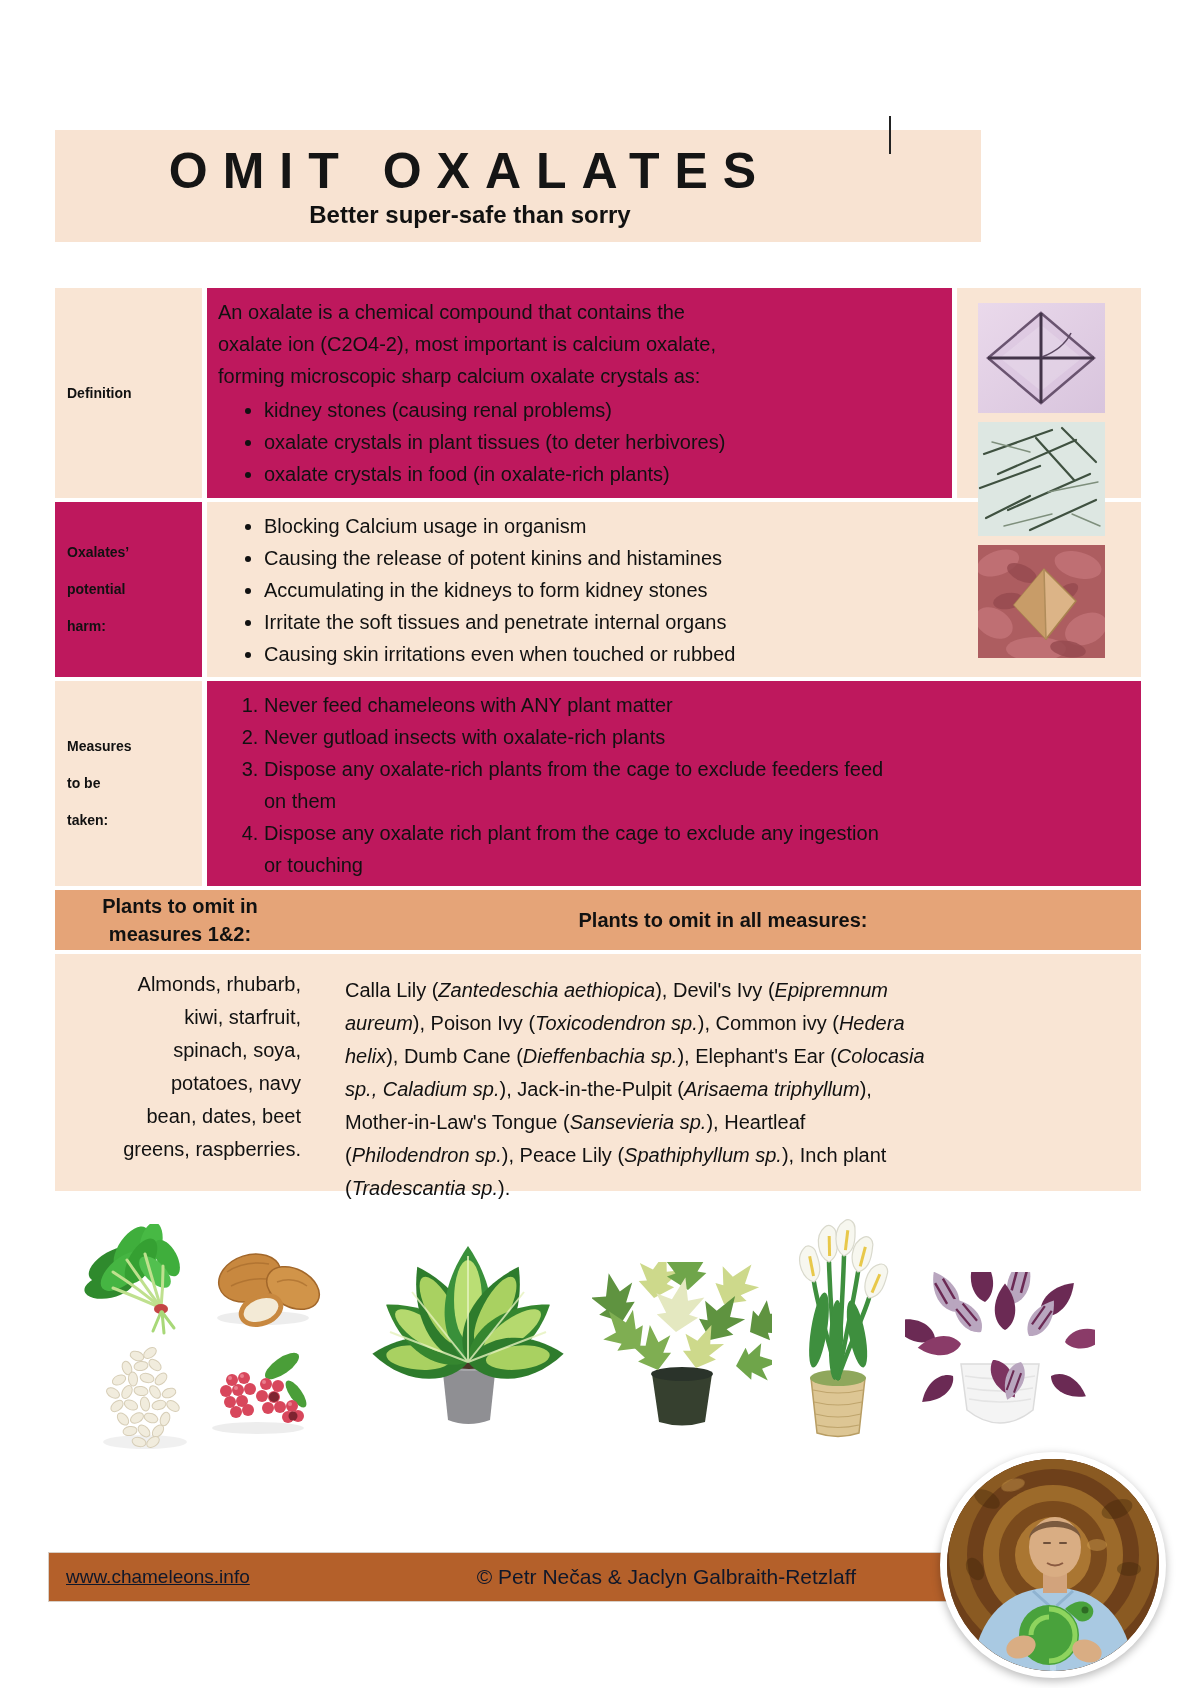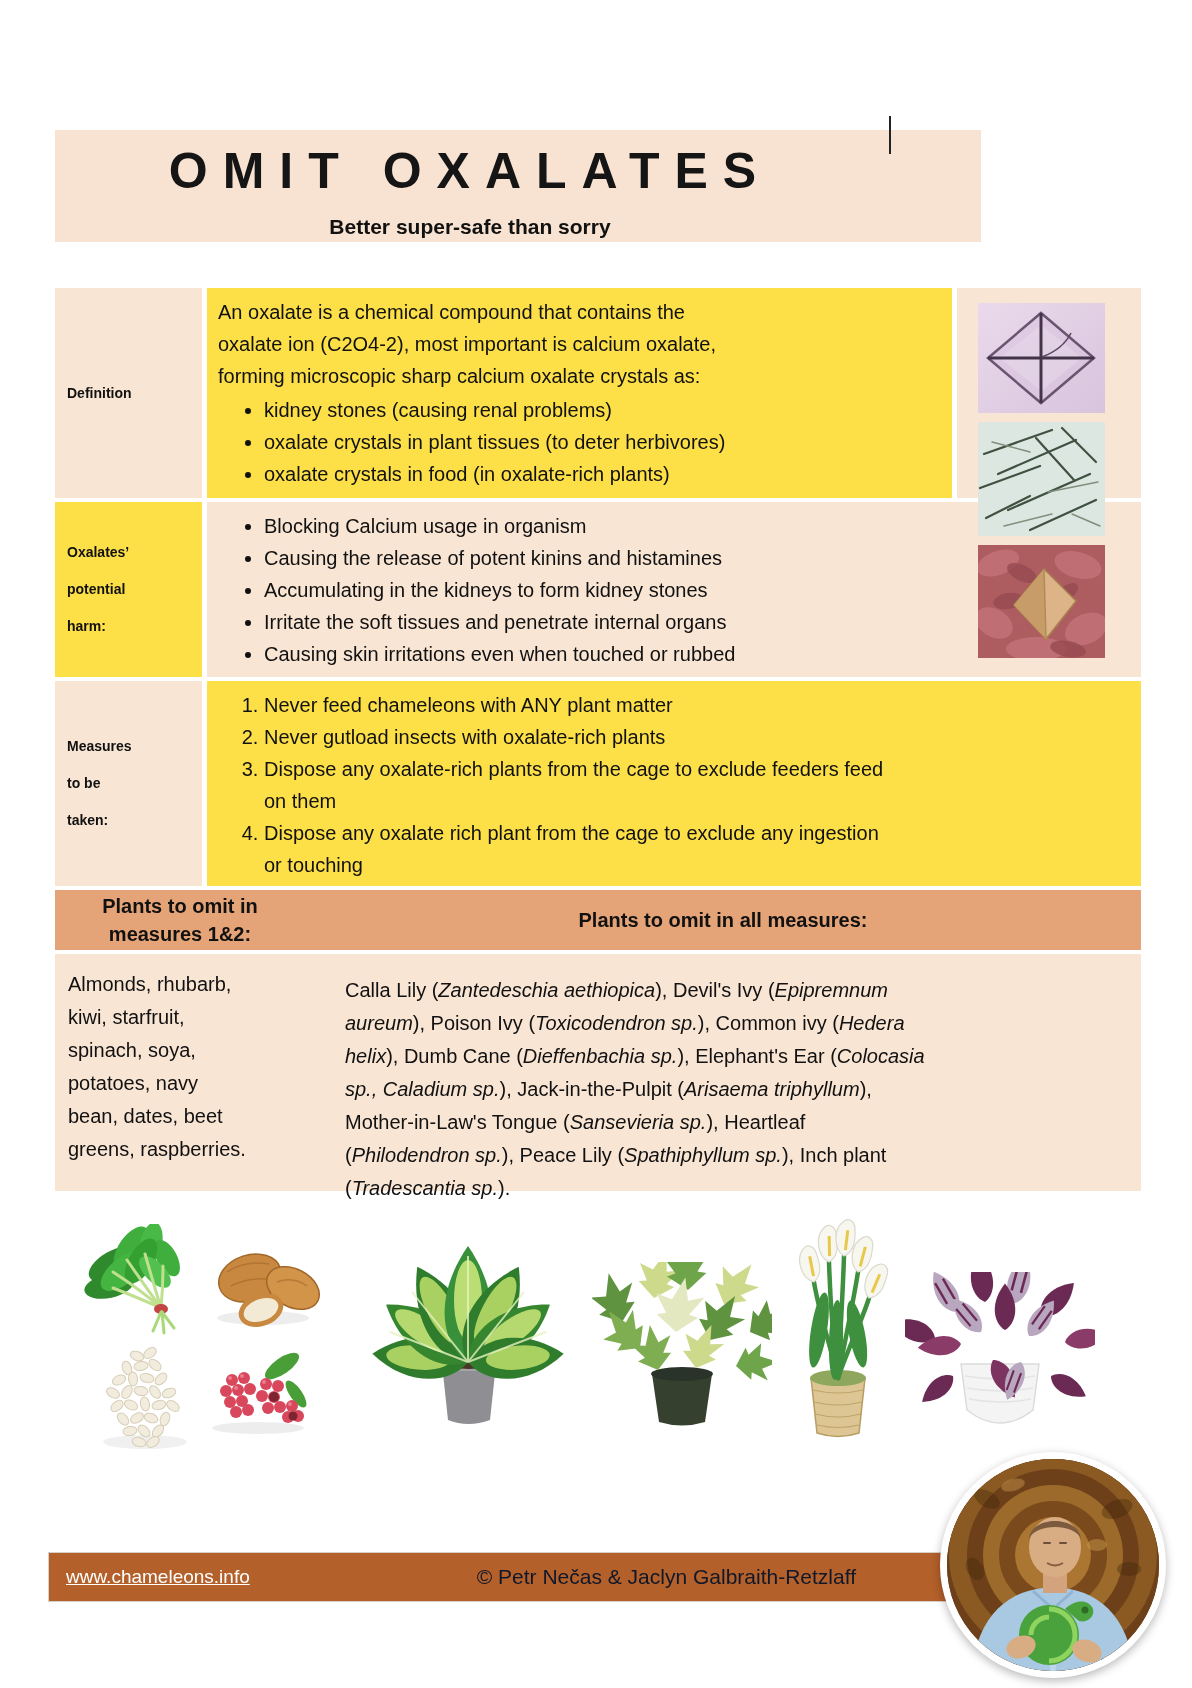--- a/index.html
+++ b/index.html
@@ -12,53 +12,53 @@
         color:#fff;font-weight:bold;font-size:25px;
         clip-path:polygon(0 0,calc(100% - 26px) 0,100% 50%,calc(100% - 26px) 100%,0 100%,26px 50%);}
   .chev1{background:#b2641f;}
   .chev2{background:#dd8444;}
   .chev3{background:#e9ab7e;}
 
   
   .title-band{position:absolute;left:55px;top:130px;width:926px;height:112px;background:#f8e3d2;}
   .title-inner{padding:14px 96px 0 0;text-align:center;}
   .title{font-size:50px;font-weight:800;letter-spacing:.30em;color:#151515;line-height:1.1;}
-  .subtitle{font-size:21px;font-weight:bold;margin-top:16px;}
+  .subtitle{font-size:24px;font-weight:bold;margin-top:2px;}
   .caret{position:absolute;left:889px;top:116px;width:2px;height:38px;background:#222;}
 
   
   .sheet{position:absolute;left:55px;top:288px;width:1086px;}
   .trow{display:grid;margin-bottom:4px;}
   .r1{grid-template-columns:147px 745px 1fr;column-gap:5px;height:210px;}
   .r2{grid-template-columns:147px 1fr;column-gap:5px;height:175px;}
   .r3{grid-template-columns:147px 1fr;column-gap:5px;height:205px;}
   .light{background:#f9e5d4;}
-  .dark{background:#fde047;}
+  .dark{background:#be185d;}
   .lbl{display:flex;align-items:center;padding-left:12px;font-weight:bold;font-size:14px;line-height:37px;}
   .cnt{font-size:20px;line-height:32px;padding-top:6px;}
   .pre{white-space:pre-line;}
   .intro{padding:2px 8px 0 11px;}
   .cnt ul,.cnt ol{margin:2px 0 0 0;padding-left:57px;}
   .cnt li{white-space:pre-line;}
   .hdrband{display:grid;grid-template-columns:250px 1fr;background:#e5a478;height:60px;margin-bottom:4px;}
   .hdr{display:flex;align-items:center;justify-content:center;text-align:center;
        font-weight:bold;font-size:20px;line-height:28px;}
   .plantsrow{display:grid;grid-template-columns:250px 1fr;height:237px;}
-  .pleft{padding:14px 4px 0 13px;font-size:20px;line-height:33px;}
+  .pleft{padding:14px 4px 0 13px;font-size:20px;line-height:33px;text-align:right;}
   .pright{padding:20px 24px 0 40px;font-size:20px;line-height:33px;}
   .pright i{font-style:italic;}
 
   
   .fig{position:absolute;}
   .fig svg{display:block;}
 
   
   .footerbar{position:absolute;left:48px;top:1552px;width:1097px;height:50px;background:#b4602a;
              display:flex;align-items:center;border:1px solid #d8cfc6;box-sizing:border-box;}
-  .site{color:#ffffff;font-size:19px;text-decoration:underline;margin-left:17px;}
+  .site{color:#0f172a;font-size:19px;text-decoration:underline;margin-left:17px;}
   .copy{color:#0f172a;font-size:21px;margin-left:auto;margin-right:288px;}
 
   
   .avatar{position:absolute;left:940px;top:1452px;width:226px;height:226px;border-radius:50%;
           border:7px solid #fff;box-sizing:border-box;overflow:hidden;
           box-shadow:0 3px 10px rgba(0,0,0,.28);background:#6e401a;}
   .avatar svg{display:block;width:100%;height:100%;}
 </style>
 </head>
 <body>

